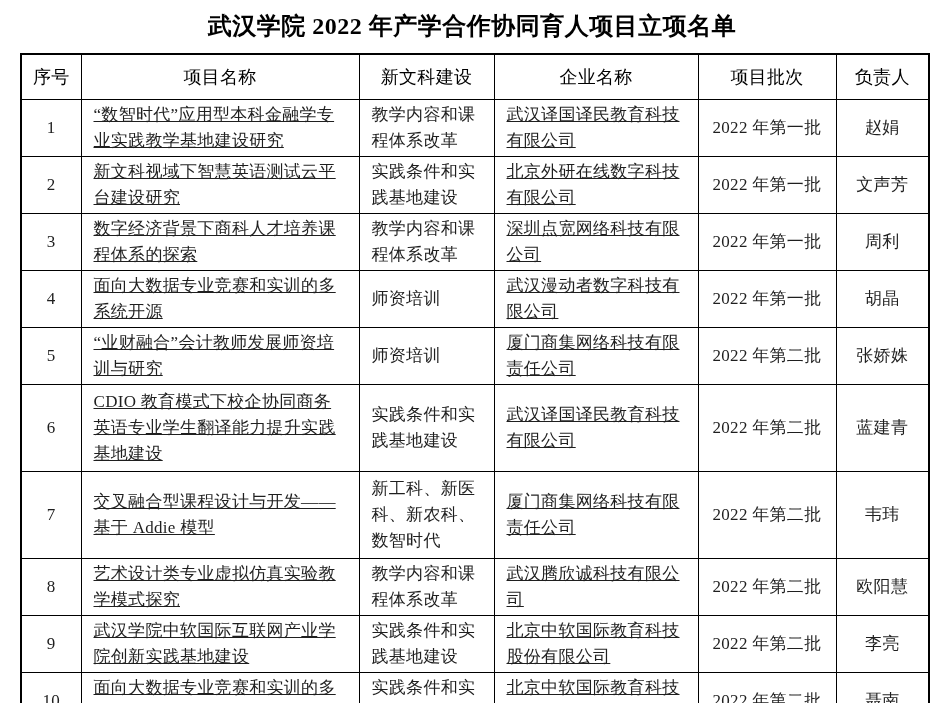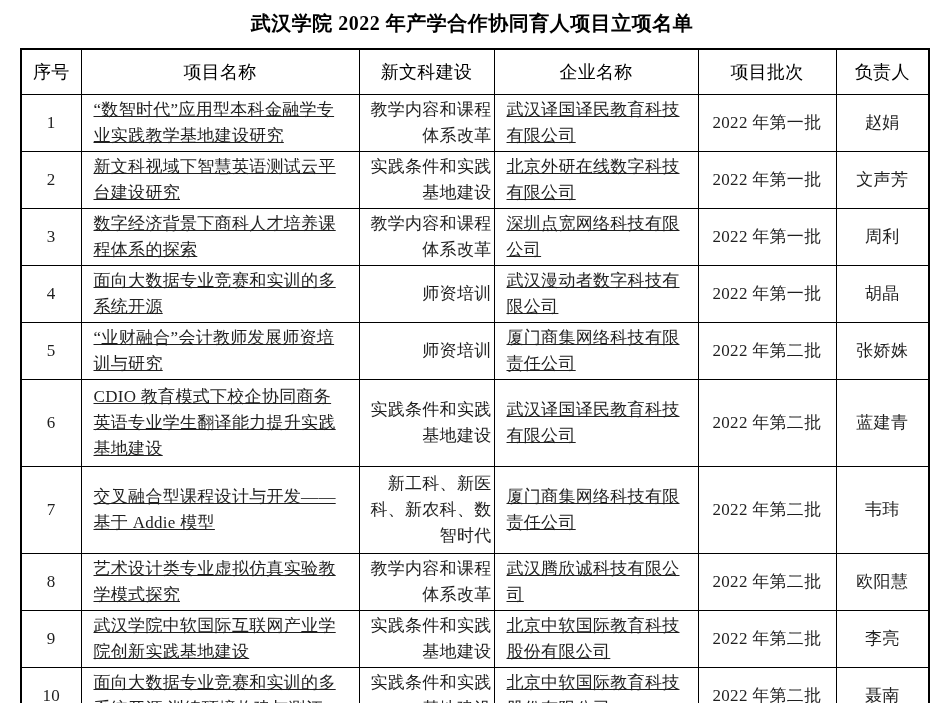--- a/index.html
+++ b/index.html
@@ -13,21 +13,21 @@
     color: #1a1a1a;
   }
   .page {
     width: 944px;
     height: 703px;
     background: #ffffff;
     box-sizing: border-box;
   }
   .doc-title {
     text-align: center;
-    font-size: 20px;
+    font-size: 24px;
     font-weight: bold;
     margin: 0;
     padding: 10px 0 11px 0;
     letter-spacing: 0.5px;
     color: #000000;
   }
   table.project-table {
     border-collapse: collapse;
     table-layout: fixed;
     margin-left: 20px;
@@ -53,21 +53,21 @@
     font-size: 18px;
     font-weight: normal;
     text-align: center;
     height: 45px;
     padding: 2px 4px;
     color: #000000;
   }
   td { padding: 2px 8px; color: #1f1f1f; }
   td.cell-center { text-align: center; }
   td.cell-left   { text-align: left; padding: 2px 12px; text-decoration: underline; }
-  td.cell-type   { text-align: right; padding: 2px 2px; }
+  td.cell-type   { text-align: left; padding: 2px 12px; }
   tr.row-2line td { height: 57px; }
   tr.row-3line td { height: 87px; }
 </style>
 </head>
 <body>
 
 <div class="page">
   <h1 class="doc-title">武汉学院 2022 年产学合作协同育人项目立项名单</h1>
 
   <table class="project-table">

